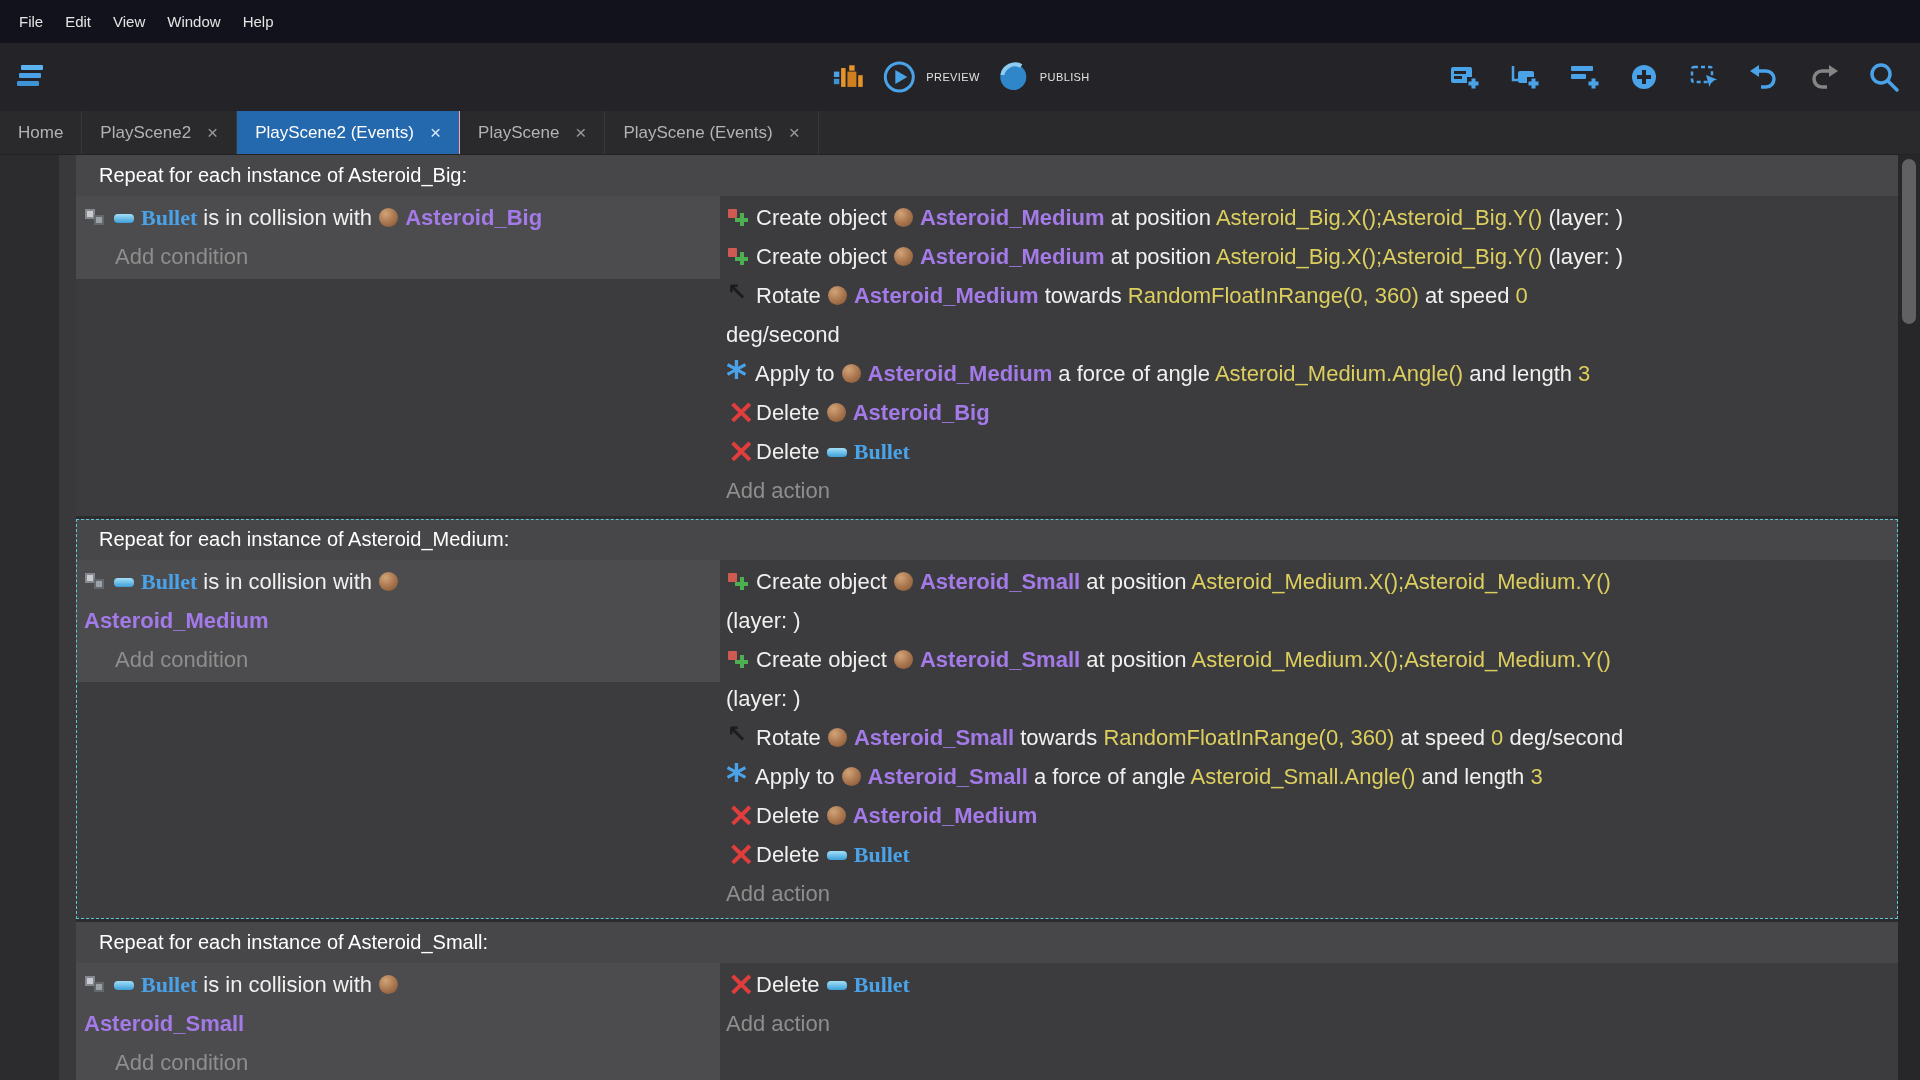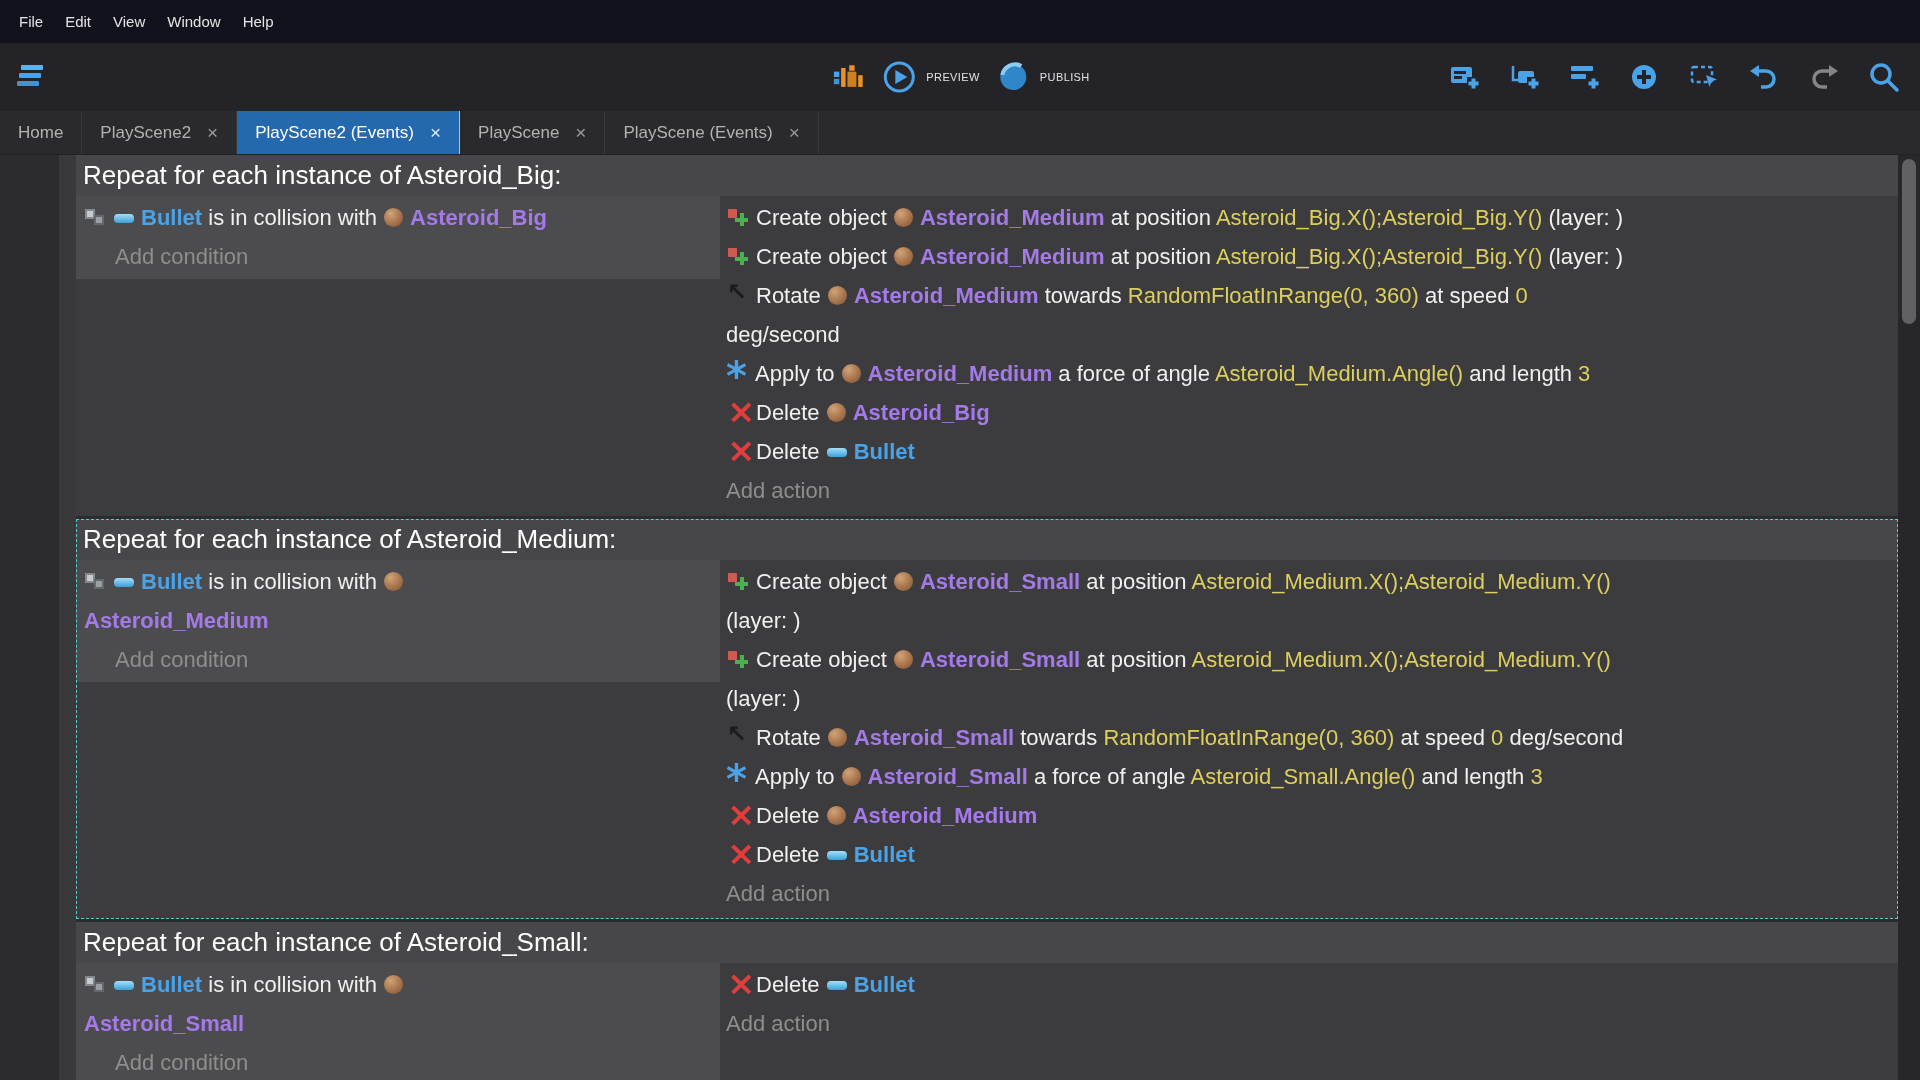--- a/index.html
+++ b/index.html
@@ -27,33 +27,33 @@
   .tab .close { font-size:19px; color:#9a9a9a; line-height:1; }
   .tab.active .close { color:#d9e9f8; }
 
   
   .events-area { position:relative; height:941px; background:#2c2c2e; }
   .gutter { position:absolute; left:59px; top:0; bottom:0; width:17px; background:#39393b; }
   .events-list { position:absolute; left:76px; right:22px; top:0; bottom:0; display:flex;
                  flex-direction:column; gap:3px; overflow:hidden; }
   .event { background:#3c3c3e; flex:none; }
   .event.selected { outline:1px dashed #5cc8d8; outline-offset:-1px; }
-  .event-header { height:41px; line-height:41px; background:#474749; color:#ffffff; font-size:26px;
-                  padding-left:7px; white-space:nowrap; overflow:hidden; }
+  .event-header { height:41px; line-height:41px; background:#474749; color:#ffffff; font-size:20px;
+                  padding-left:23px; white-space:nowrap; overflow:hidden; }
   .event-body { display:flex; align-items:stretch; }
   .conditions-col { width:644px; flex:none; overflow:hidden; }
   .cond-box { background:#4c4c4e; padding:2px 0 3px 0; }
   .actions-col { flex:1; padding:2px 0 6px 0; overflow:hidden; }
   .row { font-size:22px; line-height:39px; color:#f0f0f0; padding-left:8px; white-space:nowrap; }
   .actions-col .row { padding-left:6px; }
   .add-link { color:#8e8e8e;padding-left:39px; }
 
   .seg-plain { color:#f0f0f0; }
   .seg-obj-purple { color:#a47ae8; font-weight:700; }
-  .seg-obj-blue { color:#4aa3e8; font-weight:700; }
+  .seg-obj-blue { color:#4aa3e8; font-weight:700;font-family:Liberation Serif, serif; }
   .seg-expr { color:#ddcf5e; }
 
   
   .ricon { display:inline-block; vertical-align:middle; margin:-4px 7px 0 1px; position:relative; }
   .ricon::before, .ricon::after { font-family:"DejaVu Sans", sans-serif; }
   .ricon-collision { width:21px; height:20px; }
   .ricon-collision::before { content:""; position:absolute; left:0; top:2px; width:10px; height:10px;
                              background:#c7cbd1; box-shadow:inset 0 0 0 2px #85898e; }
   .ricon-collision::after  { content:""; position:absolute; left:9px; top:8px; width:10px; height:10px;
                              background:#9aa0a6; box-shadow:inset 0 0 0 2px #63686d; }

